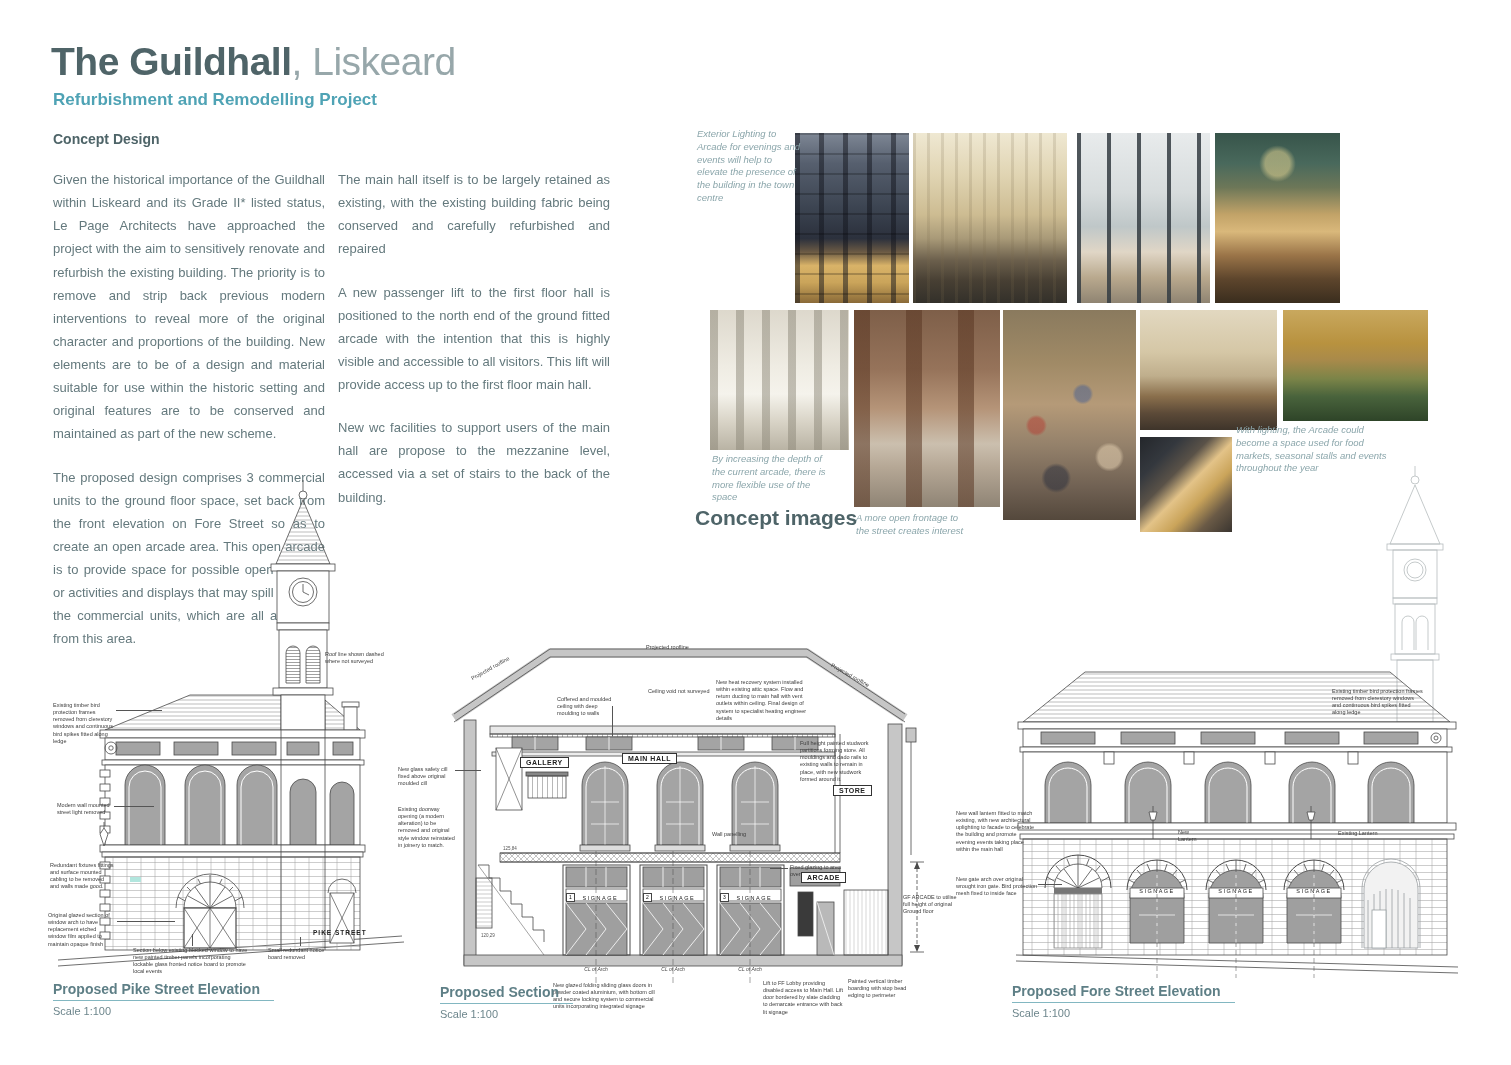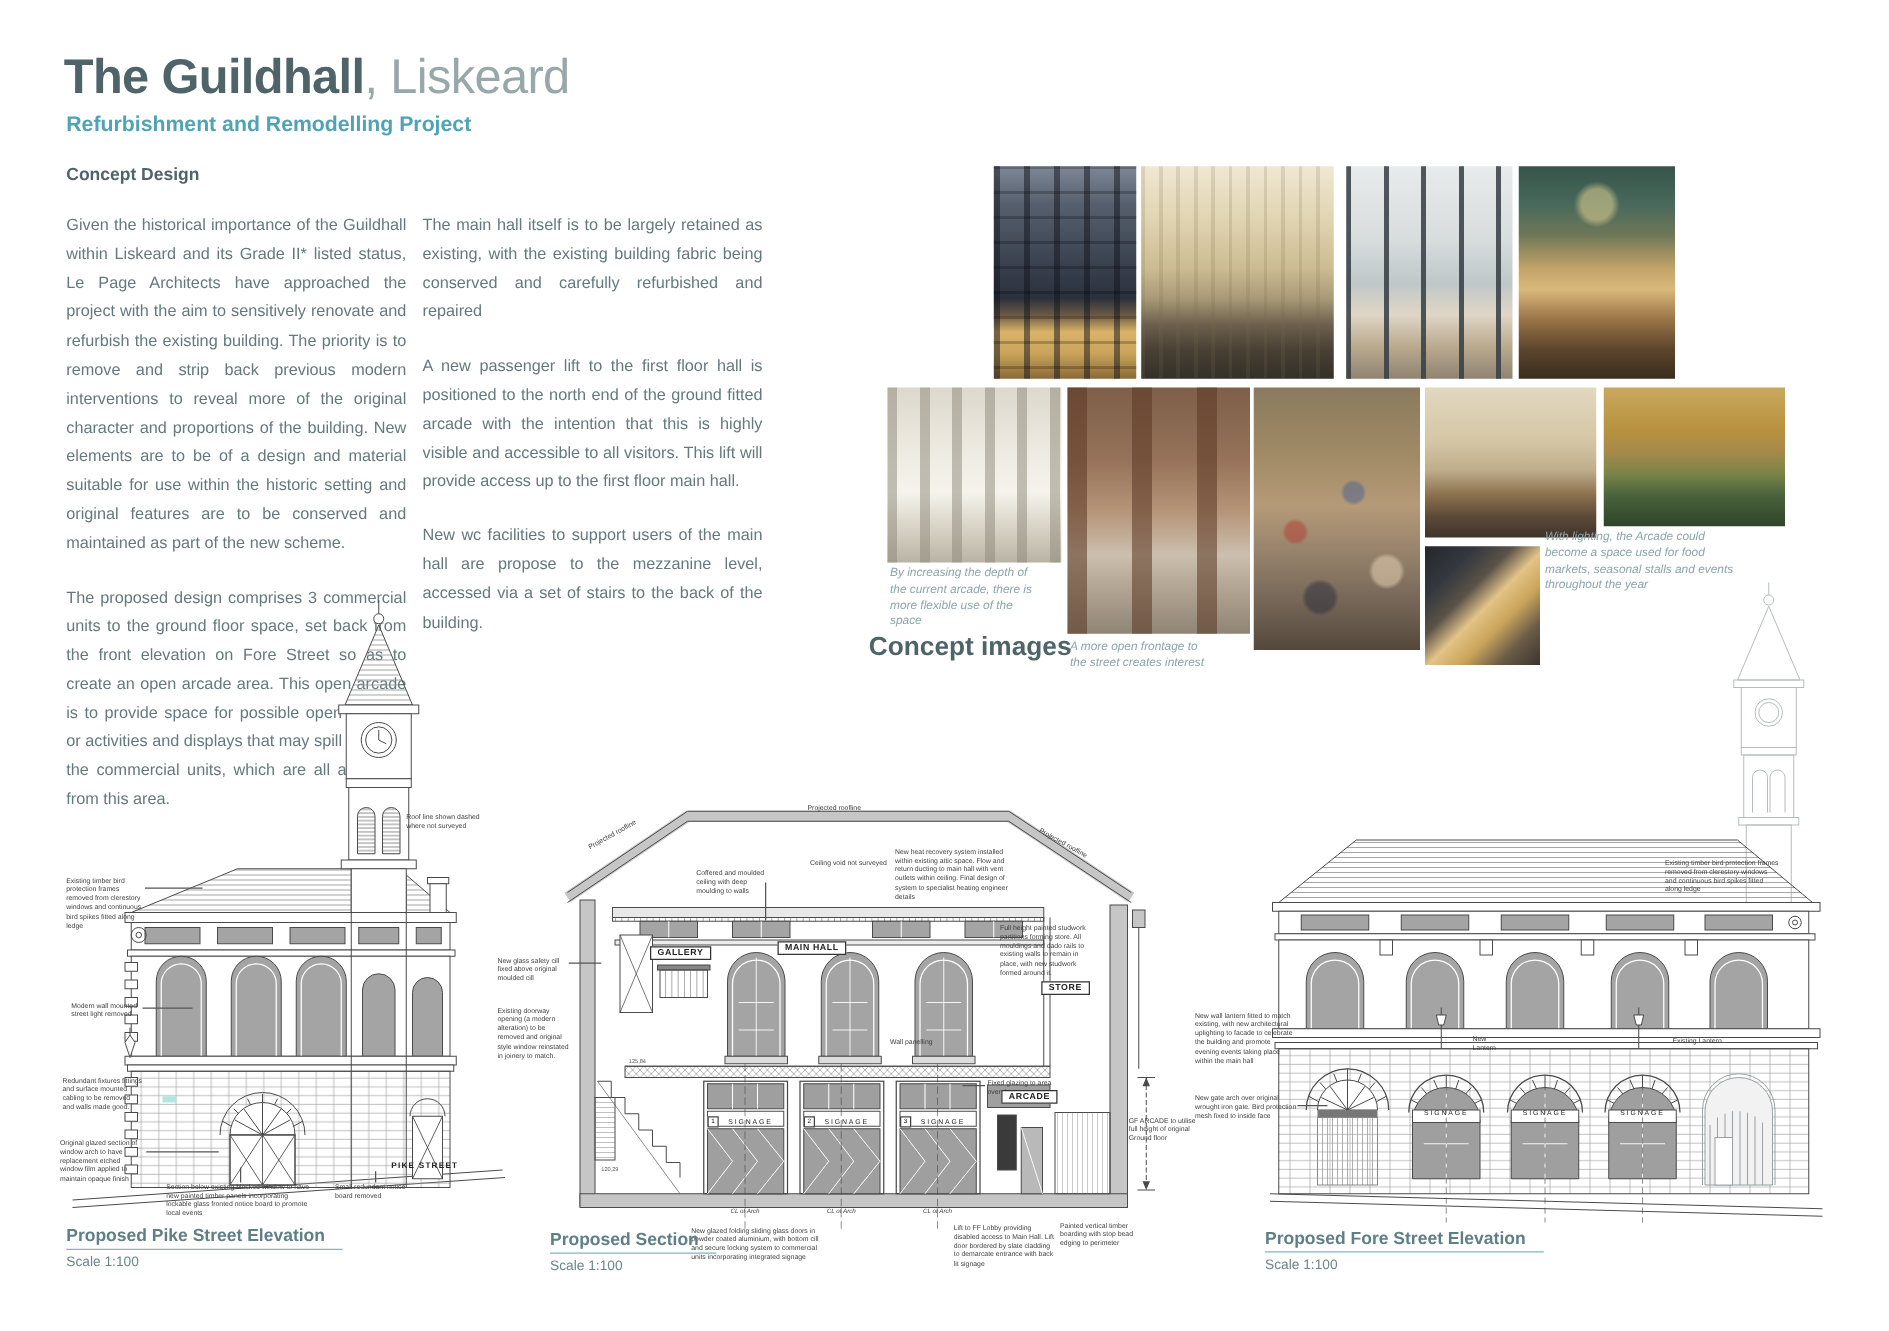--- a/index.html
+++ b/index.html
@@ -94,20 +94,21 @@
   <div class="ph ph2"></div>
   <div class="ph ph3"></div>
   <div class="ph ph4"></div>
   <div class="ph ph5"></div>
   <div class="ph ph6"></div>
   <div class="ph ph7"></div>
   <div class="ph ph8"></div>
   <div class="ph ph9"></div>
   <div class="ph ph10"></div>
 
+  <div class="hand" style="left:697px;top:128px;width:104px">Exterior Lighting to Arcade for evenings and events will help to elevate the presence of the building in the town centre</div>
   <div class="hand" style="left:712px;top:453px;width:118px">By increasing the depth of the current arcade, there is more flexible use of the space</div>
   <div class="hand" style="left:856px;top:512px;width:112px">A more open frontage to the street creates interest</div>
   <div class="hand" style="left:1236px;top:424px;width:152px">With lighting, the Arcade could become a space used for food markets, seasonal stalls and events throughout the year</div>
   <div class="h2big" style="left:695px;top:506px">Concept images</div>
 
   <svg class="draw" style="left:50px;top:478px" width="390" height="490" viewBox="0 0 390 490">
     <defs>
       <pattern id="pkRoof" width="5" height="4" patternUnits="userSpaceOnUse">
           <path d="M0,2 H5" stroke="#8f8f8f" stroke-width="0.6"></path>
         </pattern>

